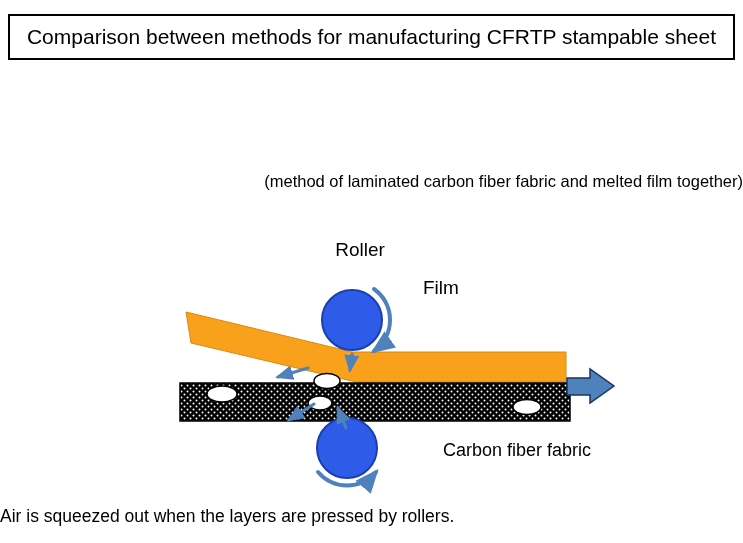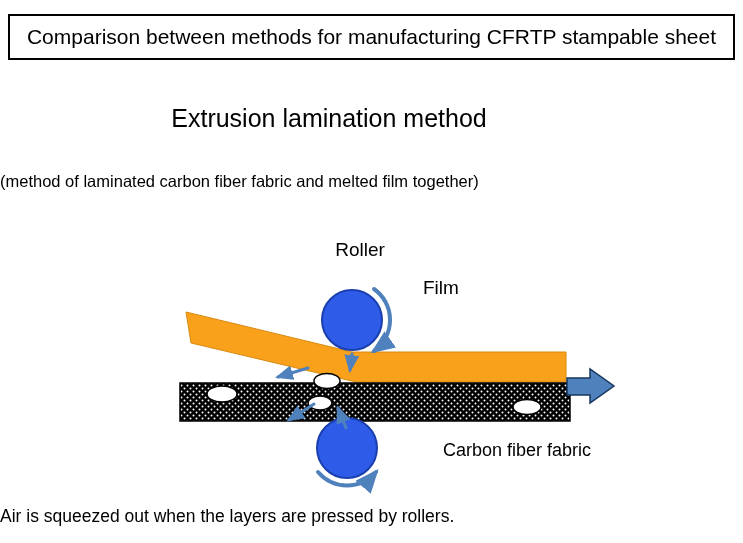--- a/index.html
+++ b/index.html
@@ -27,21 +27,21 @@
     position: absolute;
     left: 0; top: 104px;
     width: 658px;
     text-align: center;
     font-size: 25px;
   }
   .subtitle {
     position: absolute;
     left: 0; top: 172px;
     width: 743px;
-    text-align: left;
+    text-align: right;
     font-size: 16.5px;
   }
   .label { position: absolute; font-size: 19px; margin-top: 9px; }
   .label-roller { left: 300px; top: 230px; width: 120px; text-align: center; }
   .label-film   { left: 423px; top: 268px; }
   .label-fabric { left: 443px; top: 431px; font-size: 18px; }
   .caption {
     position: absolute;
     left: 0; top: 506px;
     width: 743px;
@@ -55,21 +55,20 @@
 </style>
 </head>
 <body>
 
 <div class="slide">
 
   <div class="title-box">
     <span>Comparison between methods for manufacturing CFRTP stampable sheet</span>
   </div>
 
-  <div class="heading">Extrusion lamination method</div>
 
   <div class="subtitle">(method of laminated carbon fiber fabric and melted film together)</div>
 
   <div class="label label-roller">Roller</div>
   <div class="label label-film">Film</div>
   <div class="label label-fabric">Carbon fiber fabric</div>
 
   <svg class="diagram" viewBox="0 0 743 543" width="743" height="543" xmlns="http://www.w3.org/2000/svg">
     <defs>
       <pattern id="speckle" width="6" height="6" patternUnits="userSpaceOnUse">

